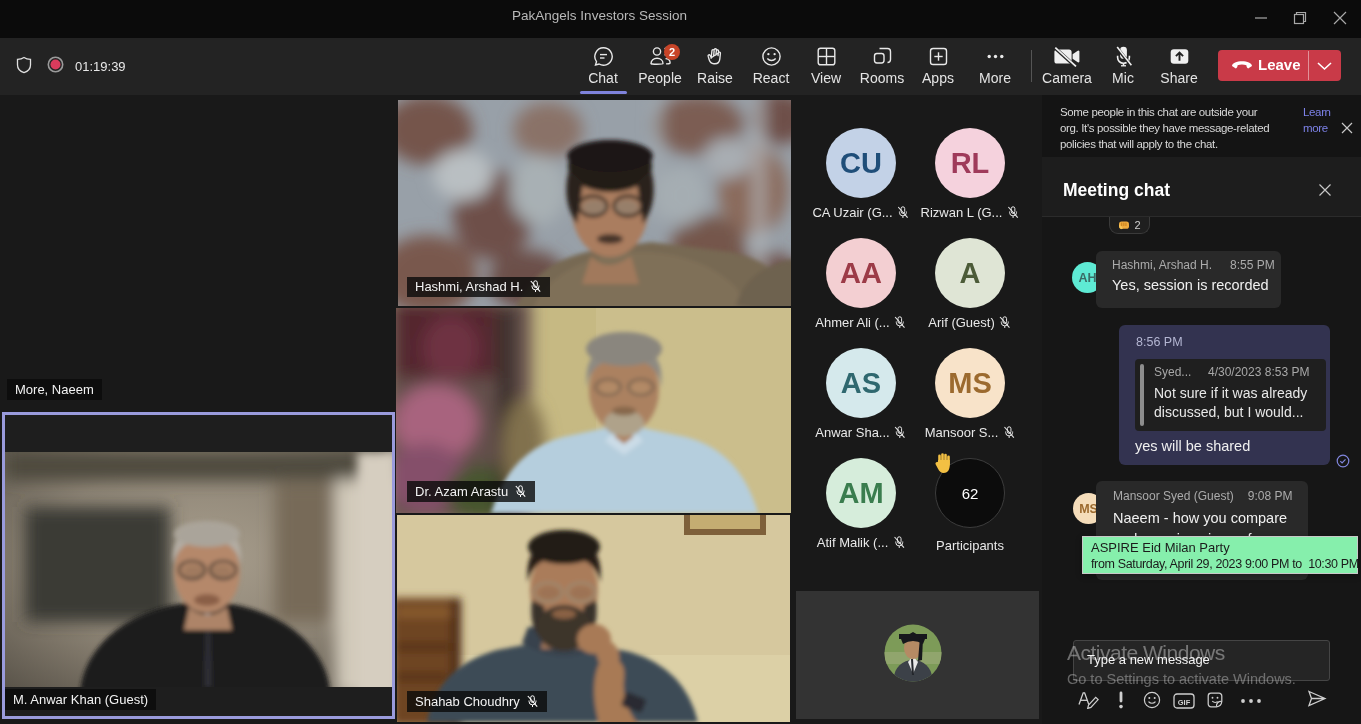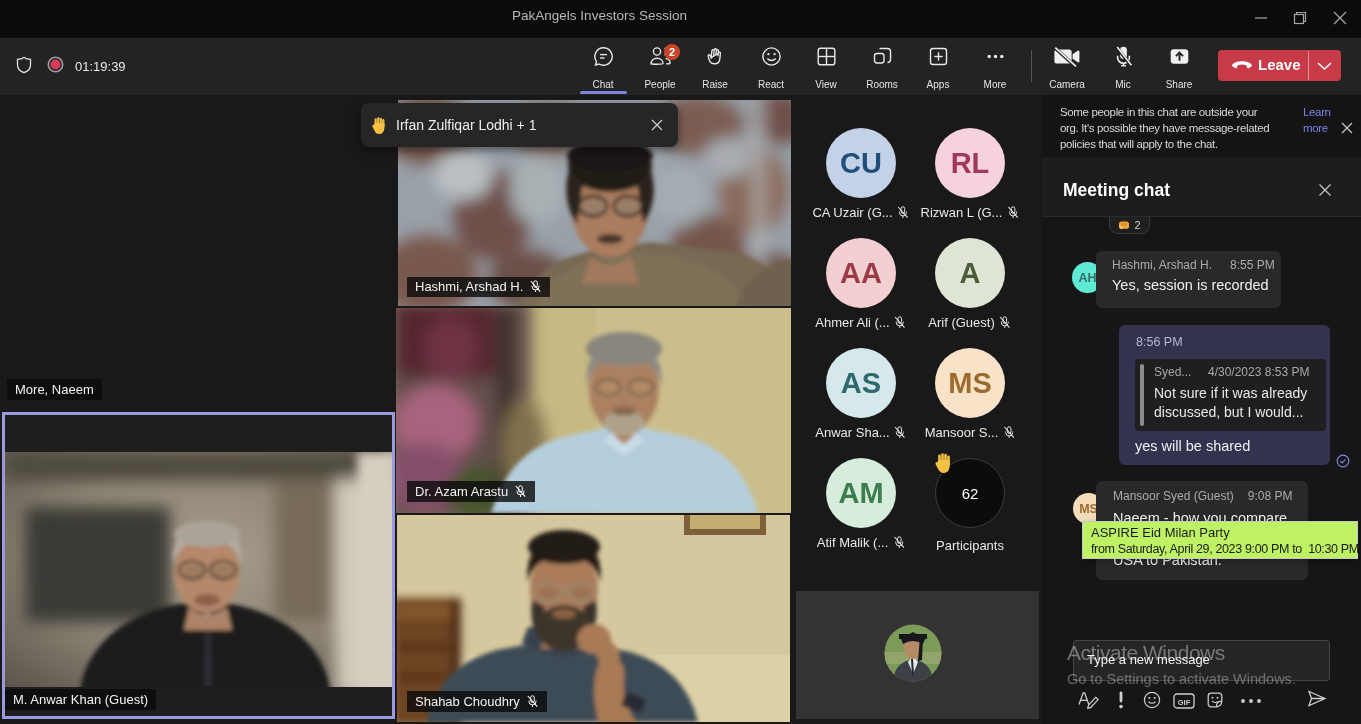--- a/index.html
+++ b/index.html
@@ -5,21 +5,21 @@
 *{box-sizing:border-box;}
 .abs{position:absolute;}
 #app{position:relative;width:1361px;height:724px;background:#0d0d0d;}
 
 #titlebar{left:0;top:0;width:1361px;height:38px;background:#0b0b0b;}
 #title{left:0;top:8px;width:1199px;text-align:center;font-size:13.5px;color:#b9b9b9;}
 
 #toolbar{left:0;top:38px;width:1361px;height:57px;background:#232323;}
 .tbtn{position:absolute;top:6px;width:64px;text-align:center;color:#e4e4e4;}
 .tbtn svg{display:block;margin:0 auto;}
-.tlab{font-size:10px;margin-top:12px;color:#e4e4e4;}
+.tlab{font-size:14px;margin-top:3px;color:#e4e4e4;}
 
 #stage{left:0;top:95px;width:1042px;height:629px;background:#191919;}
 .tilelabel{position:absolute;background:rgba(10,10,10,0.8);color:#f2f2f2;font-size:13px;padding:3px 8px 4px 8px;display:flex;align-items:center;gap:6px;}
 .plabel{position:absolute;color:#e8e8e8;font-size:13px;white-space:nowrap;display:flex;align-items:center;gap:4px;}
 .pcirc{position:absolute;border-radius:50%;display:flex;align-items:center;justify-content:center;font-weight:bold;}
 
 #toast{left:361px;top:103px;width:317px;height:44px;background:#262626;border-radius:8px;box-shadow:0 3px 10px rgba(0,0,0,0.5);color:#eeeeee;font-size:14px;display:flex;align-items:center;}
 
 #chatpanel{left:1042px;top:95px;width:319px;height:629px;background:#161616;}
 #banner{left:0;top:0;width:319px;height:62px;background:#141414;font-size:11.5px;letter-spacing:-0.35px;color:#d8d8d8;line-height:16px;}
@@ -440,38 +440,20 @@
 <div class="plabel" style="left:861px;top:535px;transform:translateX(-50%)">Atif Malik (...
  <svg width="13" height="13" viewBox="0 0 13 13">
           <rect x="4.7" y="0.8" width="3.6" height="6.6" rx="1.8" fill="none" stroke="#e8e8e8" stroke-width="1"></rect>
           <path d="M3 5.5 v0.9 a3.5 3.5 0 0 0 7 0 V5.5" fill="none" stroke="#e8e8e8" stroke-width="1"></path>
           <line x1="6.5" y1="10" x2="6.5" y2="12" stroke="#e8e8e8" stroke-width="1"></line>
           <line x1="1.8" y1="1" x2="11.2" y2="11.6" stroke="#e8e8e8" stroke-width="1.1"></line>
         </svg></div>
 <div class="plabel" style="left:970px;top:538px;transform:translateX(-50%)">Participants</div>
 </div>
 
-<div class="abs" id="toast">
-      <span style="margin-left:10px;display:inline-flex">
-        <svg width="17" height="19" viewBox="0 0 20 22">
-          <g fill="#f3c043">
-            <rect x="4.2" y="2.6" width="2.6" height="10" rx="1.3"></rect>
-            <rect x="7.2" y="1.2" width="2.6" height="11" rx="1.3"></rect>
-            <rect x="10.2" y="1.8" width="2.6" height="11" rx="1.3"></rect>
-            <rect x="13.2" y="3.4" width="2.6" height="10" rx="1.3"></rect>
-            <path d="M4.2 8 h11.6 v5 c0 5-2.4 8-6 8 -2.9 0-4.6-1.5-5.8-4.2 L1.6 12.2 c-0.7-1.6 1.3-2.6 2.3-1.2 Z"></path>
-            <path d="M2.2 10.5 l2.5 4.5 2-1 -2.2-4.5 Z"></path>
-          </g>
-        </svg>
-      </span>
-      <span style="margin-left:8px">Irfan Zulfiqar Lodhi + 1</span>
-<svg style="position:absolute;right:14px;top:15px" width="14" height="14" viewBox="0 0 14 14">
-        <path d="M2 2 l10 10 M12 2 L2 12" stroke="#cccccc" stroke-width="1.3"></path>
-      </svg>
-</div>
 
 <div class="abs" id="chatpanel">
  <div class="abs" id="banner">
   <div class="abs" style="left:18px;top:9px;width:260px;white-space:nowrap">Some people in this chat are outside your<br>org. It's possible they have message-related<br>policies that will apply to the chat.</div>
   <div class="abs" style="left:261px;top:9px;width:46px;color:#7d82e8;line-height:16px">Learn more</div>
   <svg class="abs" style="left:299px;top:27px" width="12" height="12" viewBox="0 0 12 12">
           <path d="M1 1 l10 10 M11 1 L1 11" stroke="#c8c8c8" stroke-width="1.2"></path>
         </svg>
  </div>
  <div class="abs" id="chathead"></div>
@@ -511,21 +493,21 @@
         <circle cx="7" cy="7" r="5.8" fill="none" stroke="#8186dd" stroke-width="1.2"></circle>
         <path d="M4.3 7.2 l1.8 1.8 3.4-3.6" fill="none" stroke="#8186dd" stroke-width="1.2"></path>
       </svg>
 
  <div class="pcirc" style="left:31px;top:398px;width:31px;height:31px;background:#f5ddba;color:#9c6a2e;font-size:12.5px">MS</div>
  <div class="bubble" style="left:54px;top:386px;width:212px;height:99px">
    <div class="msghead" style="position:absolute;left:17px;top:8px">Mansoor Syed (Guest)<span style="margin-left:14px">9:08 PM</span></div>
    <div class="msgtext" style="position:absolute;left:17px;top:27px;width:180px;line-height:21px">Naeem - how you compare and even imagine ... from USA to Pakistan.</div>
  </div>
 
- <div class="abs" style="left:40px;top:426px;width:276px;height:38px;background:#bef264;border:1px solid #c8c8c8;box-shadow:0 2px 6px rgba(0,0,0,0.3)">
+ <div class="abs" style="left:40px;top:441px;width:276px;height:38px;background:#86efac;border:1px solid #c8c8c8;box-shadow:0 2px 6px rgba(0,0,0,0.3)">
   <div style="position:absolute;left:8px;top:3px;font-size:13px;color:#1b1b1b">ASPIRE Eid Milan Party</div>
   <div style="position:absolute;left:8px;top:20px;font-size:12.5px;letter-spacing:-0.35px;color:#1b1b1b;white-space:nowrap">from Saturday, April 29, 2023 9:00 PM to&nbsp; 10:30 PM</div>
  </div>
 
  <div class="abs" style="left:31px;top:545px;width:257px;height:41px;background:#252525;border:1px solid #454545;border-radius:3px"></div>
  <div class="abs" style="left:25px;top:546px;font-size:21px;letter-spacing:-0.5px;color:rgba(255,255,255,0.38)">Activate Windows</div>
  <div class="abs" style="left:25px;top:576px;font-size:14.5px;color:rgba(255,255,255,0.34)">Go to Settings to activate Windows.</div>
  <div class="abs" style="left:45px;top:557px;font-size:13px;color:#f5f5f5">Type a new message</div>
 
  <svg class="abs" style="left:36px;top:596px" width="22" height="18" viewBox="0 0 22 18">

